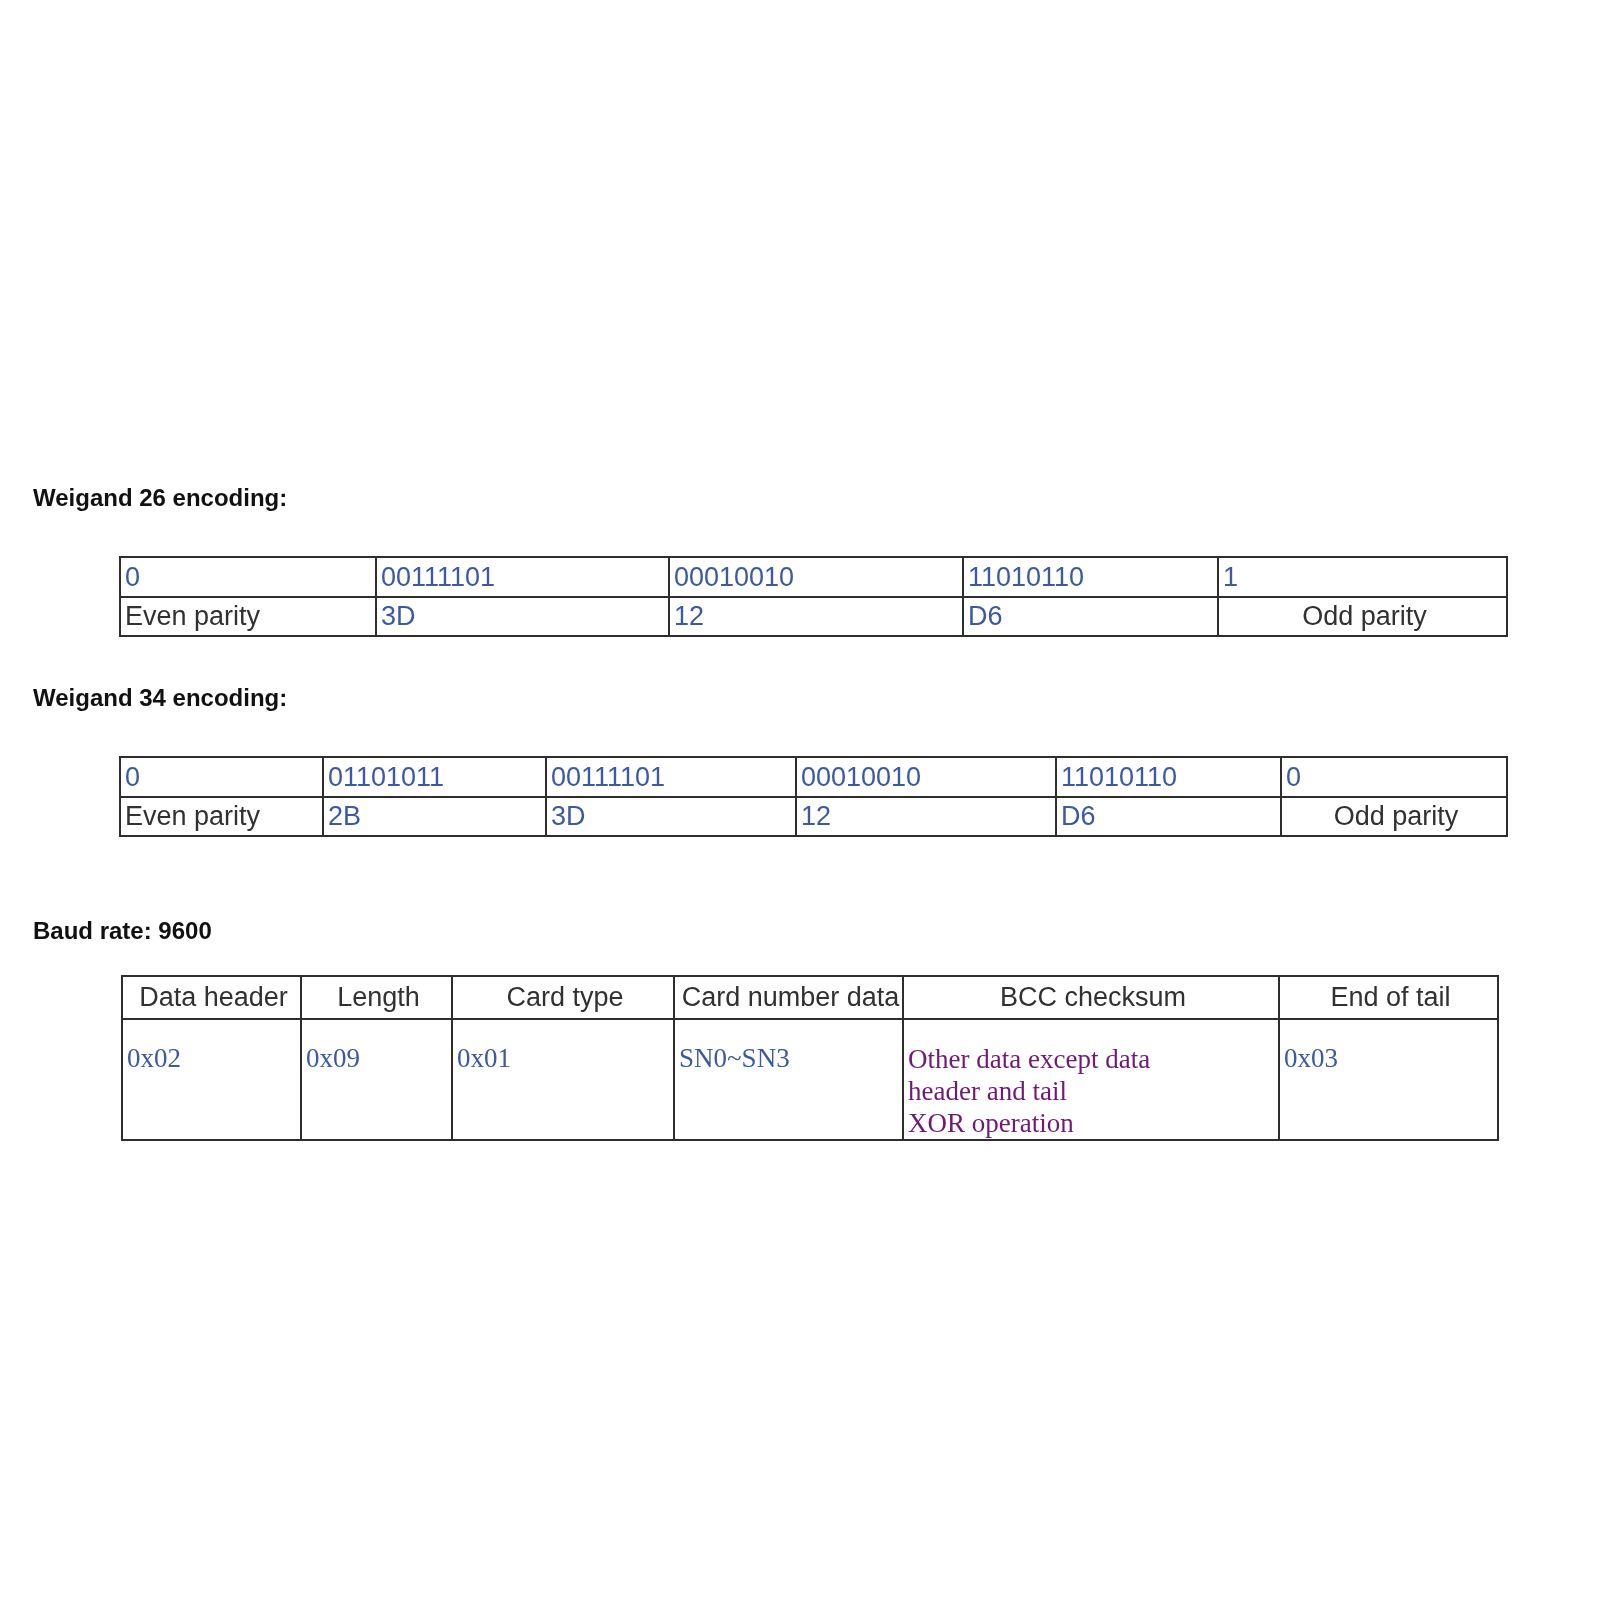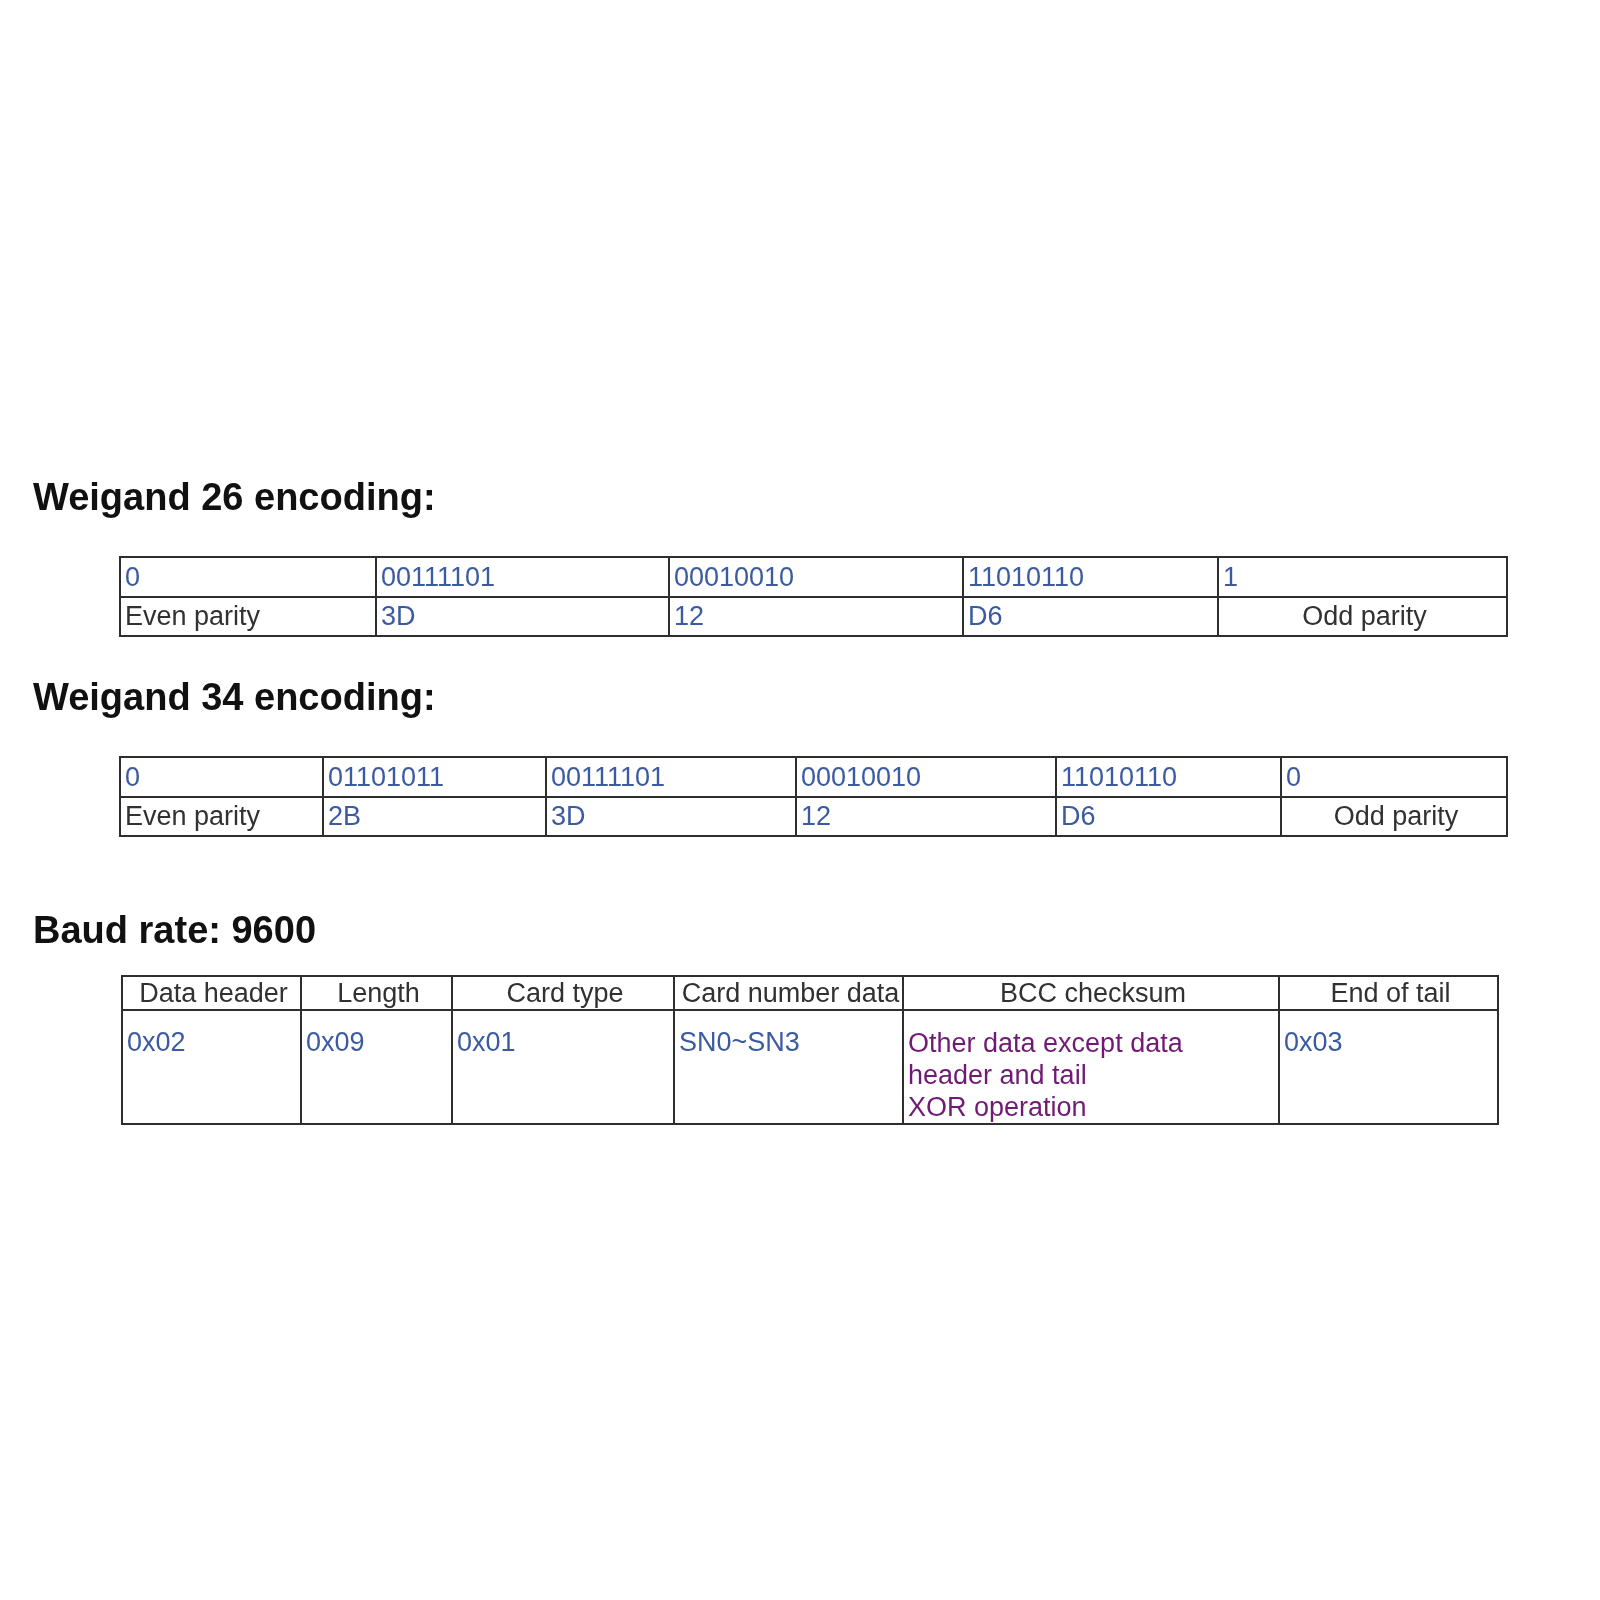--- a/index.html
+++ b/index.html
@@ -8,21 +8,21 @@
     width: 1600px;
     height: 1600px;
     background: #ffffff;
     font-family: "Liberation Sans", "DejaVu Sans", sans-serif;
     overflow: hidden;
   }
   .heading {
     position: absolute;
     left: 33px;
     margin: 0;
-    font-size: 38px;
+    font-size: 24px;
     font-weight: bold;
     color: #111111;
     line-height: 43px;
     white-space: pre;
   }
   table.tbl {
     position: absolute;
     border-collapse: collapse;
     table-layout: fixed;
   }
@@ -38,22 +38,23 @@
   td.lbl { color: #313131; }
   td.pad-sm { padding-left: 15px; margin-top: 18px; }
   td.pad-lg { padding-left: 22px; text-align: center; }
   td.hdr {
     color: #313131;
     text-align: center;
     padding-left: 0;
   }
   table.uart td.body-cell {
     vertical-align: top;
-    padding-top: 16px;
+    padding-top: 23px;
     white-space: normal;
+    font-family: Liberation Serif, serif;
   }
   .bcc-line {
     line-height: 32px;
     color: #701a75;
   }
 </style>
 </head>
 <body>
 
 <div class="page">
@@ -122,21 +123,21 @@
   <table class="tbl uart" style="left:121px; top:975px; width:1376px">
     <colgroup>
       <col style="width:179px">
         <col style="width:151px">
         <col style="width:222px">
         <col style="width:229px">
         <col style="width:376px">
         <col style="width:219px">
     </colgroup>
     <tbody>
-        <tr style="height:34px">
+        <tr style="height:43px">
       <td class="hdr">Data header</td>
       <td class="hdr">Length</td>
       <td class="hdr">Card type</td>
       <td class="hdr">Card number data</td>
       <td class="hdr">BCC checksum</td>
       <td class="hdr">End of tail</td>
     </tr>
     <tr style="height:100px">
       <td class="val body-cell">0x02</td>
       <td class="val body-cell">0x09</td>

